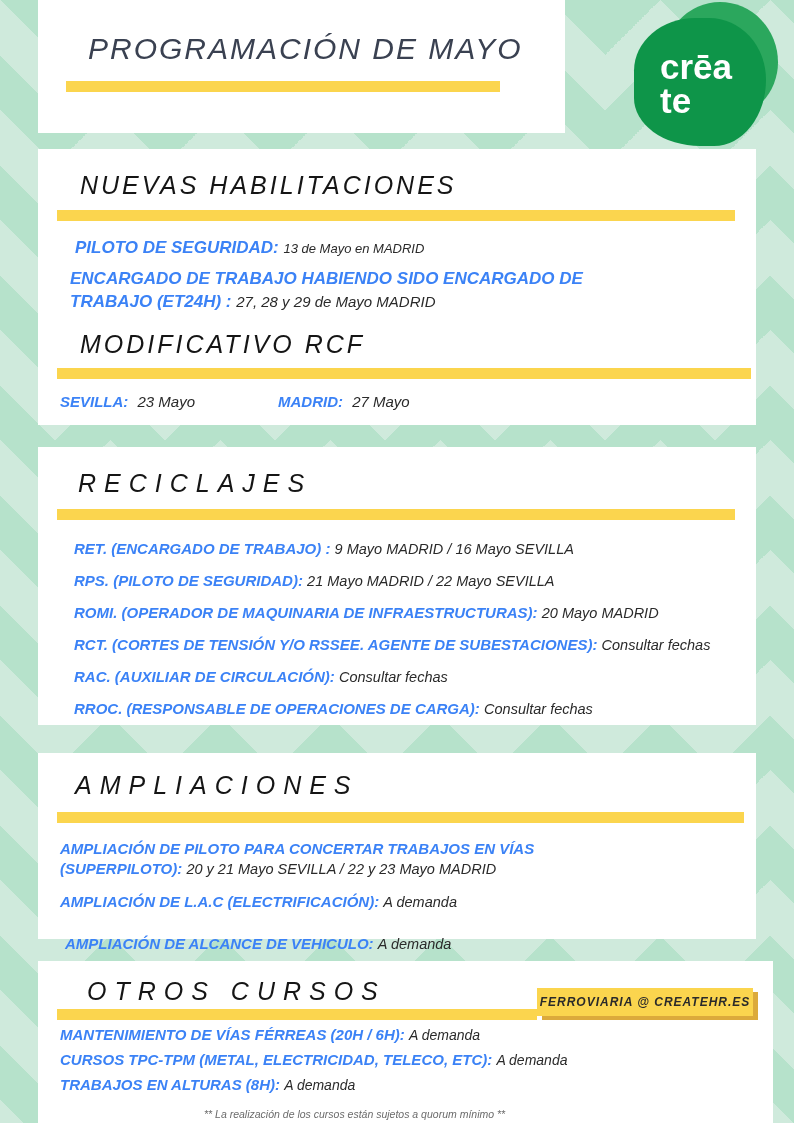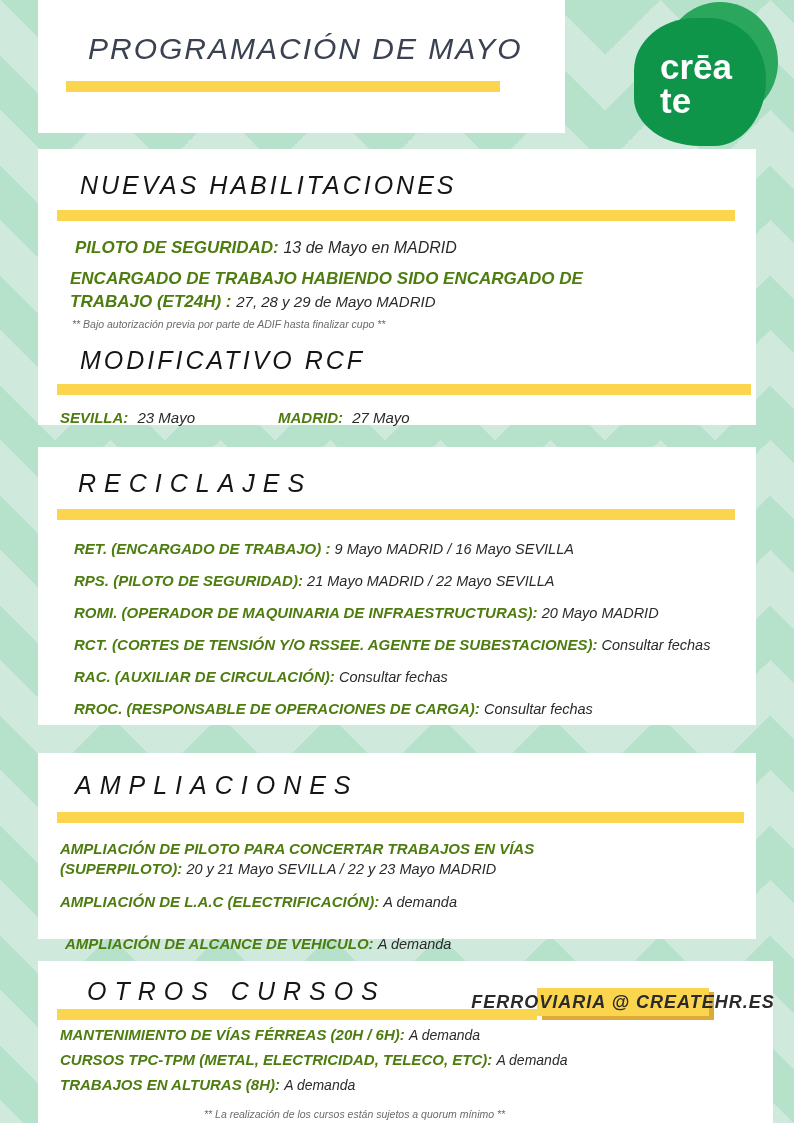--- a/index.html
+++ b/index.html
@@ -27,29 +27,29 @@
     letter-spacing:2px;color:#3a4151;white-space:nowrap;
   }
   h2{
     font-size:25px;font-weight:normal;color:#151515;white-space:nowrap;margin:0;
   }
   .ls-sm{letter-spacing:3px;}
   .ls-lg{letter-spacing:8px;}
   .rule{height:11px;background:#fbd54e;}
   #title-rule{margin:15px 0 0 28px;width:434px;}
 
-  .lbl{color:#4d7c0f;font-weight:bold;}
+  .lbl{color:#3b82f6;font-weight:bold;}
   .val{color:#2a2a2a;}
   .note{color:#6b6b6b;font-size:10.5px;}
 
   
   #card-main h2.first{margin:22px 0 0 42px;}
   #nuevas-rule{margin:10px 0 0 19px;width:678px;}
   .big-item{margin:17px 0 0 37px;font-size:17px;}
-  .big-item .val{font-size:16px;}
+  .big-item .val{font-size:13px;}
   .wrap-item{margin:10px 0 0 32px;font-size:17px;width:560px;line-height:1.35;}
   .wrap-item .val{font-size:15px;}
   #adif-note{margin:4px 0 0 34px;}
   #card-main h2.second{margin:16px 0 0 42px;}
   #modif-rule{margin:9px 0 0 19px;width:694px;}
   #modif-row{position:relative;margin:14px 0 0 22px;font-size:15px;height:20px;}
   #modif-madrid{position:absolute;left:218px;top:0;}
   #modif-row .val{margin-left:5px;}
 
   
@@ -64,24 +64,24 @@
   #ampl-rule{margin:12px 0 0 19px;width:687px;}
   .ampl-item{margin:12px 0 0 22px;font-size:15px;line-height:1.35;}
   #ampl-super{width:600px;margin-top:16px;}
   #ampl-alcance{margin-top:22px;margin-left:27px;}
   .ampl-item .val{font-size:14.5px;}
 
   
   #card-otros h2{margin:16px 0 0 32px;}
   #otros-rule{position:absolute;left:19px;top:48px;width:480px;}
   #contact-badge{
-    position:absolute;left:499px;top:27px;width:172px;height:28px;
+    position:absolute;left:499px;top:27px;width:216px;height:28px;
     background:#fbd54e;box-shadow:5px 4px 0 #dcaa3b;
     display:flex;align-items:center;justify-content:center;
-    font-size:18px;font-weight:bold;color:#2a2a2a;letter-spacing:1px;white-space:nowrap;
+    font-size:12px;font-weight:bold;color:#2a2a2a;letter-spacing:1px;white-space:nowrap;
   }
   #otros-list{position:absolute;left:22px;top:66px;}
   #otros-list p{margin:0 0 9px 0;font-size:15px;line-height:16px;white-space:nowrap;}
   #otros-list .val{font-size:14px;}
   #phones{position:absolute;left:540px;top:64px;width:210px;text-align:center;}
   #phones div{font-size:17px;letter-spacing:3px;color:#222222;line-height:24px;white-space:nowrap;}
   #quorum-note{position:absolute;left:166px;top:136px;white-space:nowrap;}
 
   
   #logo{position:absolute;left:628px;top:2px;width:152px;height:146px;}
@@ -122,21 +122,20 @@
   <p class="big-item">
     <span class="lbl">PILOTO DE SEGURIDAD:</span>
     <span class="val">13 de Mayo en MADRID</span>
   </p>
 
   <p class="wrap-item">
     <span class="lbl">ENCARGADO DE TRABAJO HABIENDO SIDO ENCARGADO DE TRABAJO (ET24H) :</span>
     <span class="val">27, 28 y 29 de Mayo MADRID</span>
   </p>
 
-  <p class="note" id="adif-note">**  Bajo autorización previa por parte de ADIF hasta finalizar cupo **</p>
 
   <h2 class="second ls-sm">MODIFICATIVO RCF</h2>
   <div class="rule" id="modif-rule"></div>
 
   <div id="modif-row">
     <span>
       <span class="lbl">SEVILLA:</span>
       <span class="val">23 Mayo</span>
     </span>
     <span id="modif-madrid">

